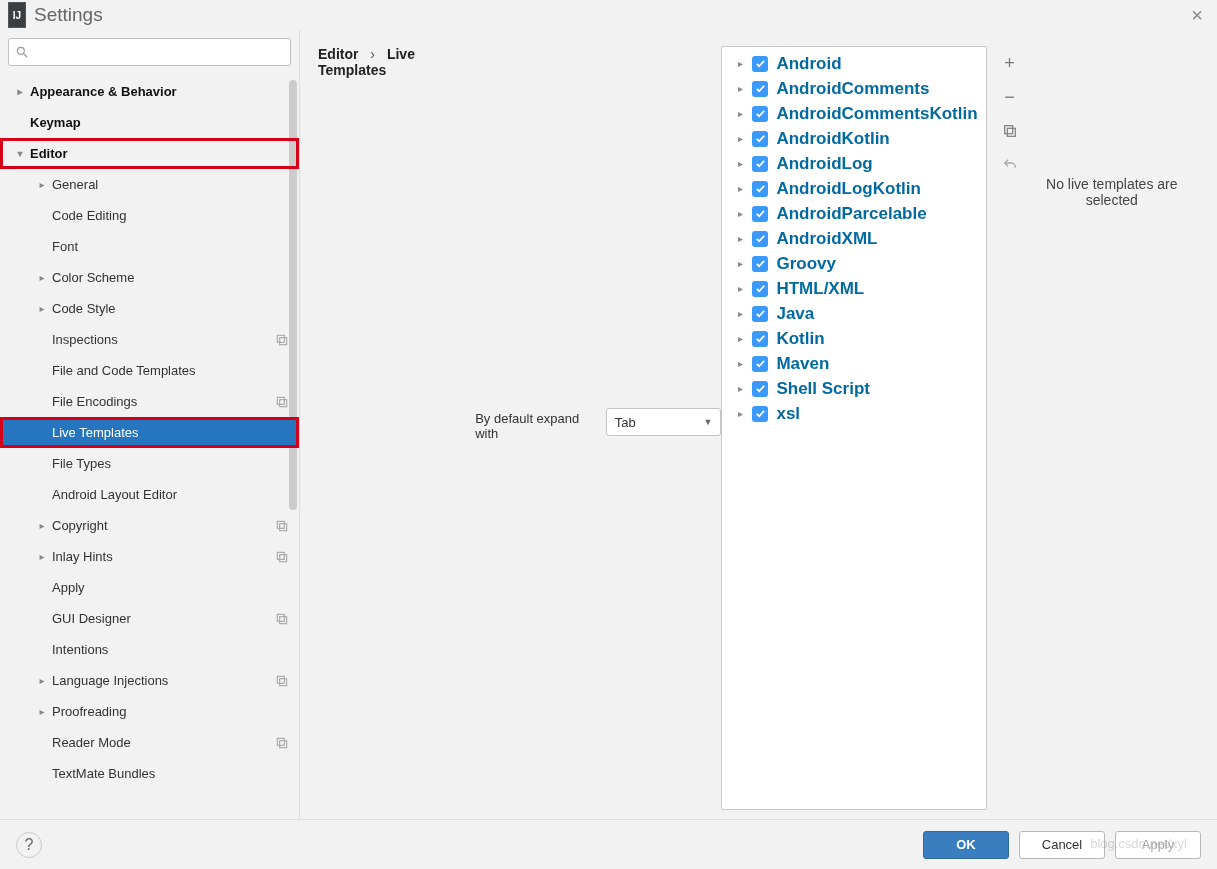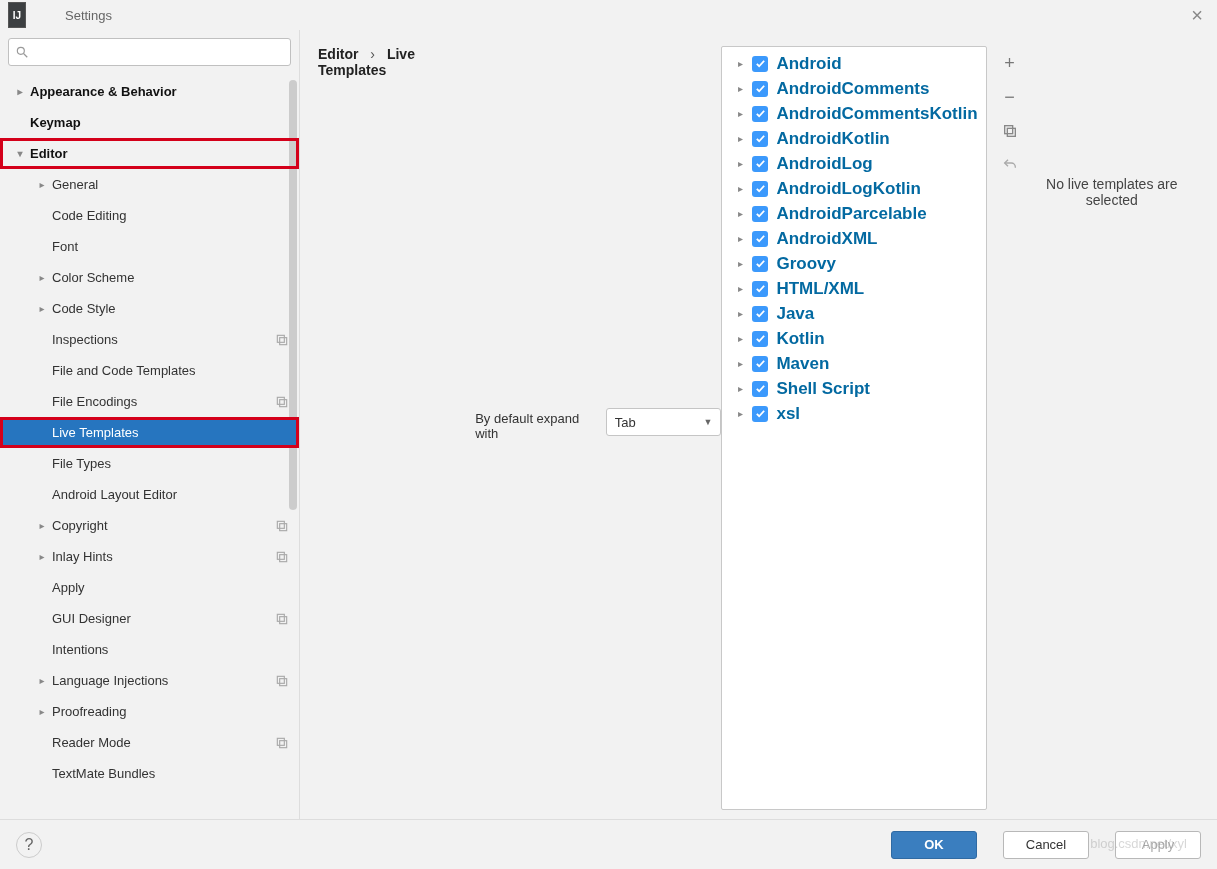--- a/index.html
+++ b/index.html
@@ -25,21 +25,21 @@
   background: #3c3f41;
   border: 1px solid #555;
   margin-right: 8px;
   display: inline-flex;
   align-items: center;
   justify-content: center;
   font-size: 10px;
   color: #fff;
   font-weight: bold;
 }
-.title-bar .title { color: #666; font-size: 13px; margin-left: 31px; }
+.title-bar .title { color: #666; font-size: 19px; }
 .title-bar .close {
   margin-left: auto;
   font-size: 20px;
   color: #888;
   cursor: pointer;
   padding: 0 6px;
 }
 .main {
   display: flex;
   height: 790px;
@@ -227,21 +227,21 @@
   display: flex;
   align-items: center;
   justify-content: center;
   font-size: 16px;
   color: #666;
   cursor: pointer;
 }
 .footer-btns {
   margin-left: auto;
   display: flex;
-  gap: 26px;
+  gap: 10px;
 }
 .btn {
   min-width: 86px;
   height: 28px;
   border: 1px solid #b8b8b8;
   background: #fff;
   border-radius: 3px;
   display: inline-flex;
   align-items: center;
   justify-content: center;

